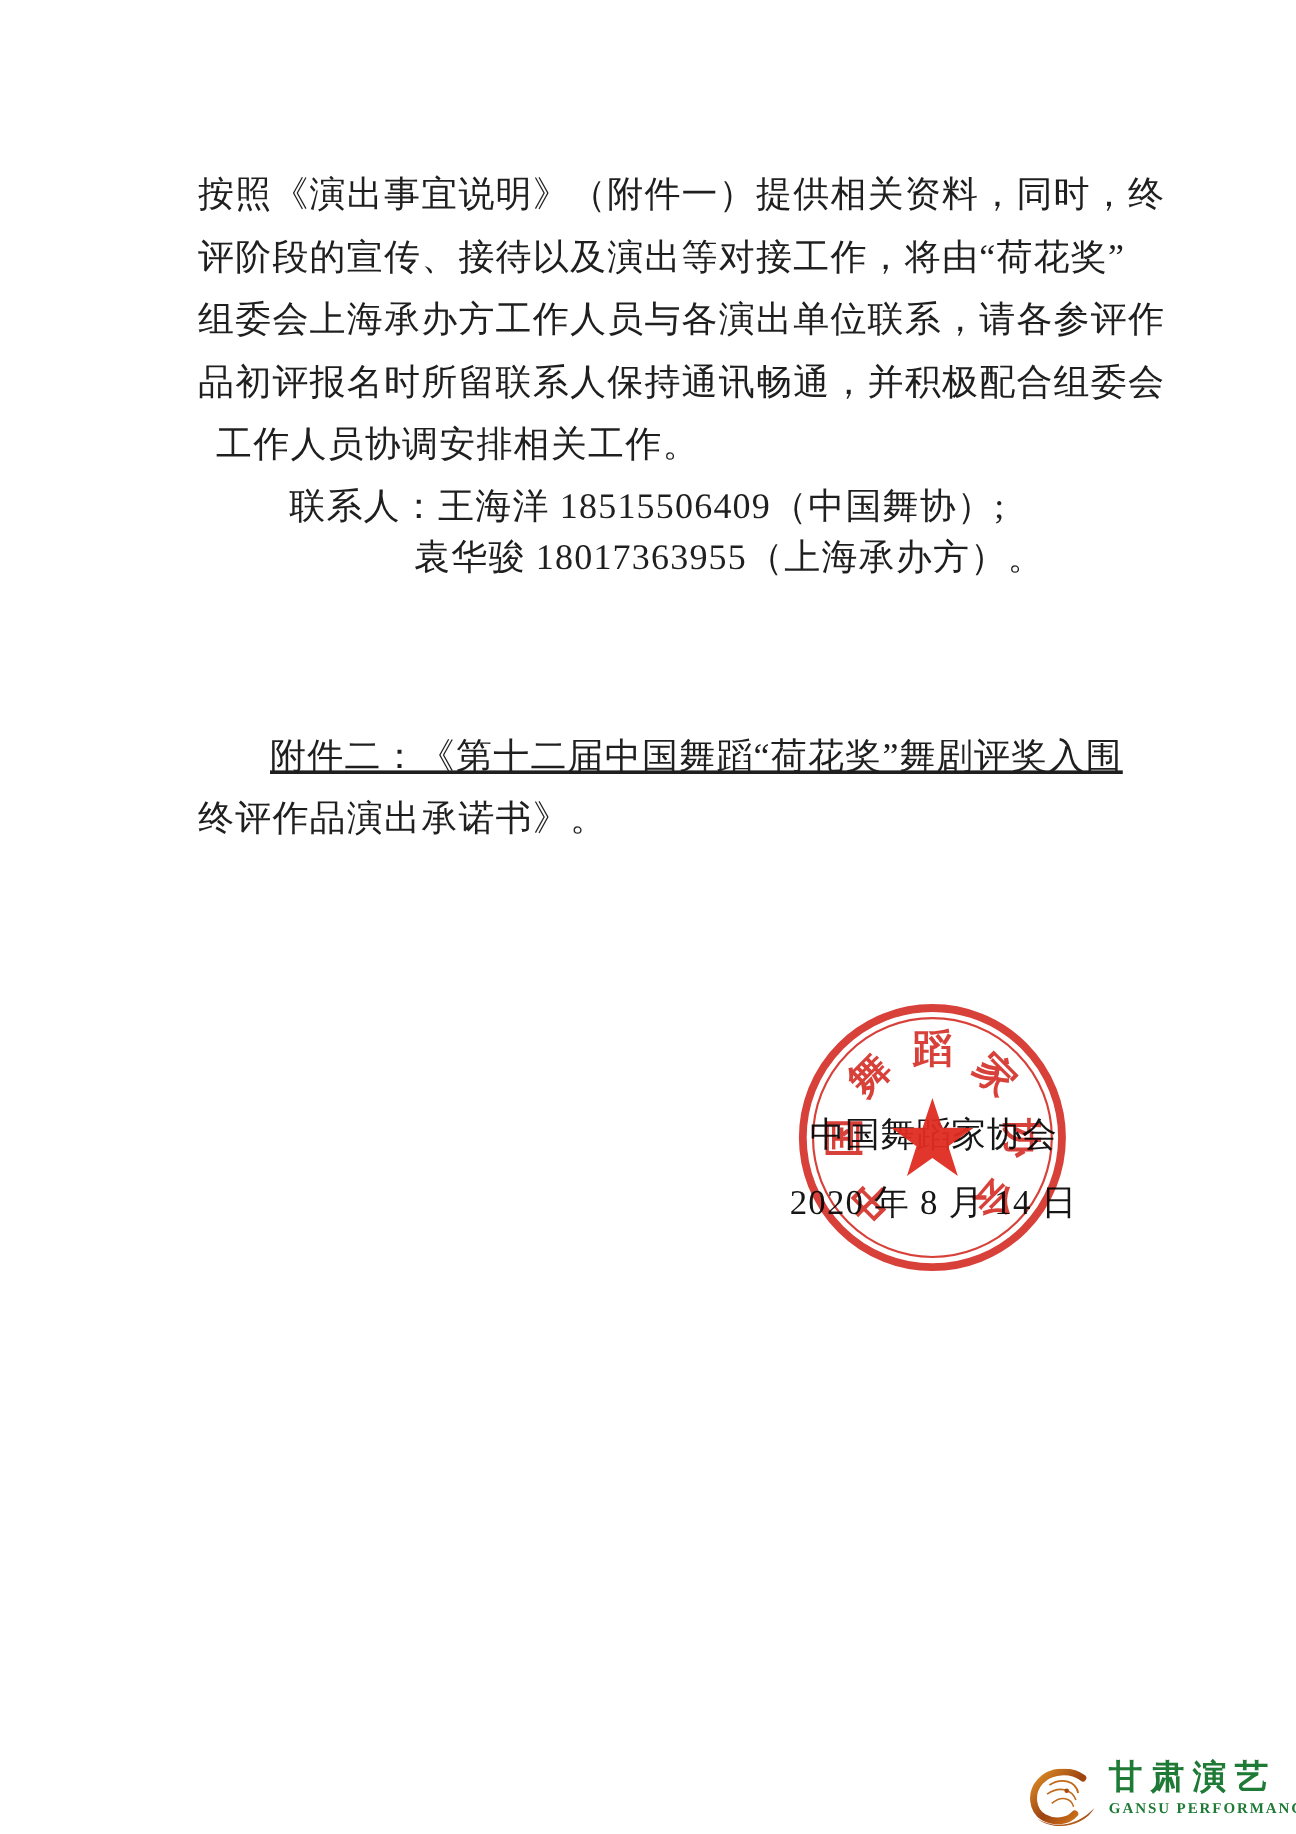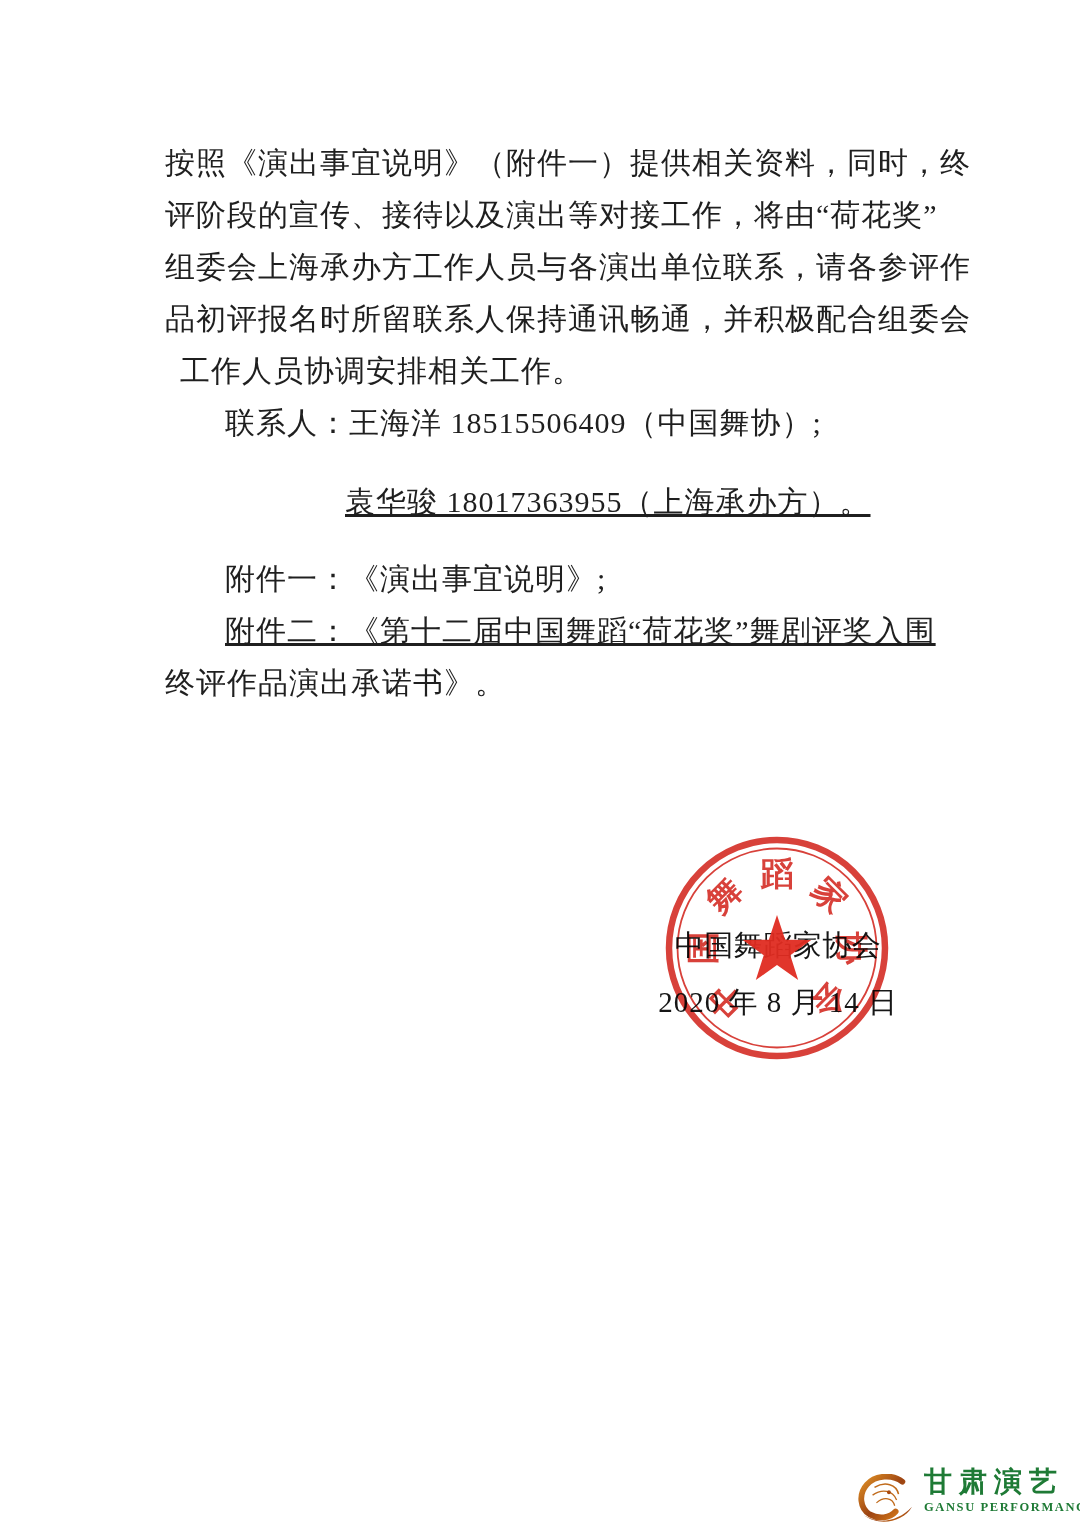--- a/index.html
+++ b/index.html
@@ -17,22 +17,22 @@
     line-height:34px;
     letter-spacing:1px;
     white-space:nowrap;
     color:#1f1f1f;
   }
   .l0{top:146px;left:165px;}
   .l1{top:198px;left:165px;}
   .l2{top:250px;left:165px;}
   .l3{top:302px;left:165px;}
   .l4{top:354px;left:180px;}
-  .l5{top:406px;left:225px;}
-  .l6{top:485px;left:345px;text-decoration:underline;}
+  .l5{top:406px;left:241px;}
+  .l6{top:448px;left:345px;}
   .l7{top:562px;left:225px;}
   .l8{top:614px;left:225px;text-decoration:underline;}
   .l9{top:666px;left:165px;}
 
   
   .sig-org{
     position:absolute;top:926px;left:662px;width:232px;
     text-align:center;font-size:29px;letter-spacing:0.5px;
     white-space:nowrap;color:#161616;
   }
@@ -80,21 +80,20 @@
 
   <div class="line l1">评阶段的宣传、接待以及演出等对接工作，将由“荷花奖”</div>
   <div class="line l0">按照《演出事宜说明》（附件一）提供相关资料，同时，终</div>
   <div class="line l2">组委会上海承办方工作人员与各演出单位联系，请各参评作</div>
   <div class="line l3">品初评报名时所留联系人保持通讯畅通，并积极配合组委会</div>
   <div class="line l4">工作人员协调安排相关工作。</div>
 
   <div class="line l5">联系人：王海洋 18515506409（中国舞协）;</div>
   <div class="line l6">袁华骏 18017363955（上海承办方）。</div>
 
-  <div class="line l7">附件一：《演出事宜说明》;</div>
   <div class="line l8">附件二：《第十二届中国舞蹈“荷花奖”舞剧评奖入围</div>
   <div class="line l9">终评作品演出承诺书》。</div>
 
   <div class="sig-org">中国舞蹈家协会</div>
   <div class="sig-date">2020 年 8 月 14 日</div>
 
   <svg class="seal-rings" width="230" height="230" viewBox="0 0 230 230">
     <g fill="none" stroke="#d5322b">
       <circle cx="115" cy="115" r="108" stroke-width="6.5"></circle>
       <circle cx="115" cy="115" r="99.5" stroke-width="1.8"></circle>

